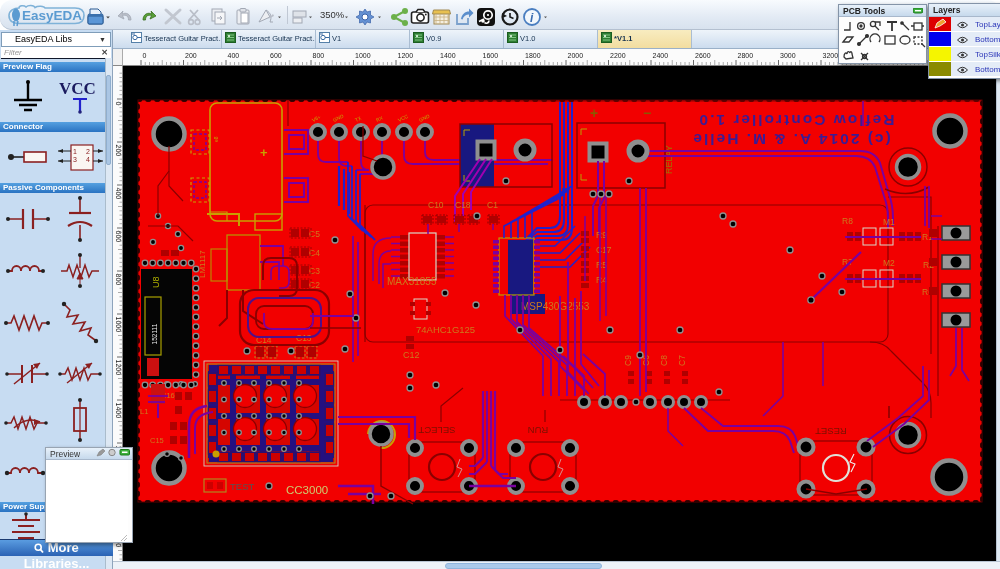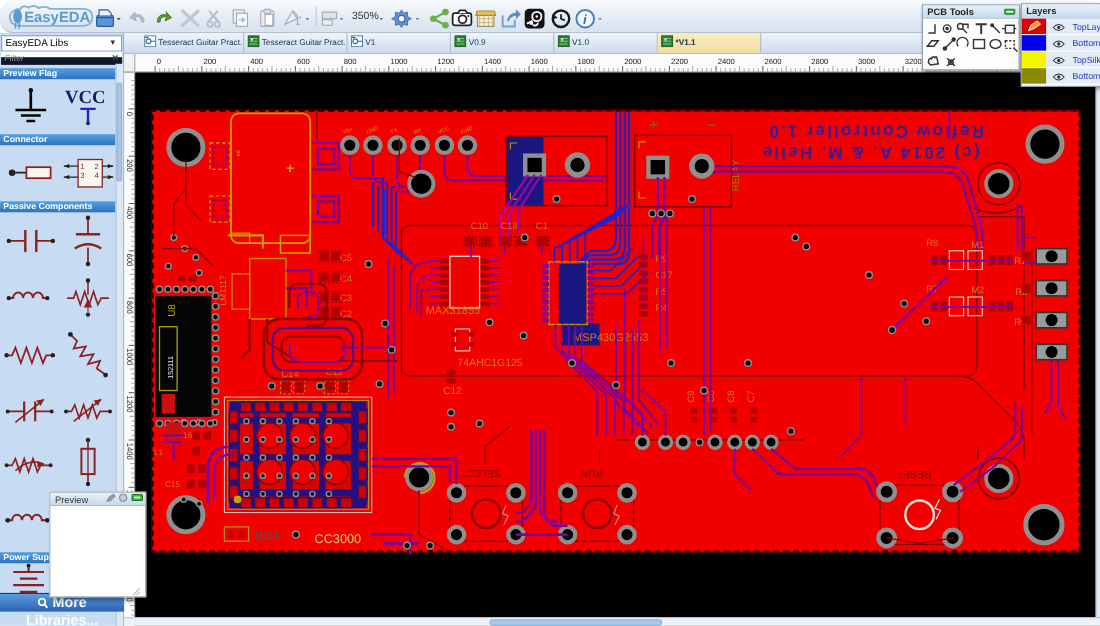--- a/index.html
+++ b/index.html
@@ -1,20 +1,20 @@
 <!DOCTYPE html>
 <html><head><meta charset="utf-8">
 <style>
 *{margin:0;padding:0;box-sizing:border-box;}
 html,body{width:1000px;height:569px;overflow:hidden;font-family:"Liberation Sans",sans-serif;}
 .abs{position:absolute;}
 #toolbar{position:absolute;left:0;top:0;width:1000px;height:30px;background:linear-gradient(#f8fbfe,#e2eaf4 60%,#d8e2ee);border-bottom:1px solid #b4c0d0;border-radius:12px;}
 #sidebar{position:absolute;left:0;top:30px;width:113px;height:539px;background:#c7dcf2;border-right:1px solid #8ea4bc;}
-.sel{position:absolute;left:1px;top:2px;width:110px;height:15px;background:#fff;border:1px solid #7f9db9;font-size:9px;line-height:13px;padding-left:3px;color:#000;}
-.filter{position:absolute;left:1px;top:17px;width:110px;height:12px;background:#fff;border-bottom:7px solid #0f172a;font-size:8px;line-height:12px;padding-left:3px;color:#999;font-style:italic;}
+.sel{position:absolute;left:1px;top:2px;width:110px;height:15px;background:#fff;border:1px solid #7f9db9;font-size:9px;line-height:13px;padding-left:13px;color:#000;}
+.filter{position:absolute;left:1px;top:17px;width:110px;height:12px;background:#fff;border-bottom:1px solid #0f172a;font-size:8px;line-height:12px;padding-left:3px;color:#999;font-style:italic;}
 .shead{position:absolute;left:0;width:105px;height:10px;background:linear-gradient(#55a0e0,#2a73c2);color:#fff;font-size:8px;font-weight:bold;line-height:10px;padding-left:3px;white-space:nowrap;overflow:hidden;}
 #tabbar{position:absolute;left:113px;top:30px;width:887px;height:19px;background:linear-gradient(#eef4fa,#ccdcee);border-bottom:1px solid #9ab0c8;}
 .tab{position:absolute;top:0;height:18px;font-size:7.5px;color:#16324f;line-height:18px;border-right:1px solid #aabdd2;white-space:nowrap;overflow:hidden;}
 #hruler{position:absolute;left:123px;top:49px;width:877px;height:17px;background:#fbfbfb;border-bottom:1px solid #888;}
 #vruler{position:absolute;left:113px;top:66px;width:10px;height:503px;background:#fbfbfb;border-right:1px solid #888;}
 #rcorner{position:absolute;left:113px;top:49px;width:10px;height:17px;background:#f0f0f0;border-right:1px solid #aaa;border-bottom:1px solid #888;}
 #canvas{position:absolute;left:123px;top:66px;width:877px;height:503px;background:#000;}
 #hscroll{position:absolute;left:113px;top:561px;width:887px;height:8px;background:#edf2f8;border-top:1px solid #b8c4d2;}
 #hthumb{position:absolute;left:332px;top:1px;width:157px;height:6px;background:#aac9ea;border:1px solid #8fb4dc;border-radius:3px;}
 .panel{position:absolute;background:#fdfdfd;border:1px solid #8494a8;box-shadow:2px 2px 4px rgba(0,0,0,.45);margin-left:16px;}

